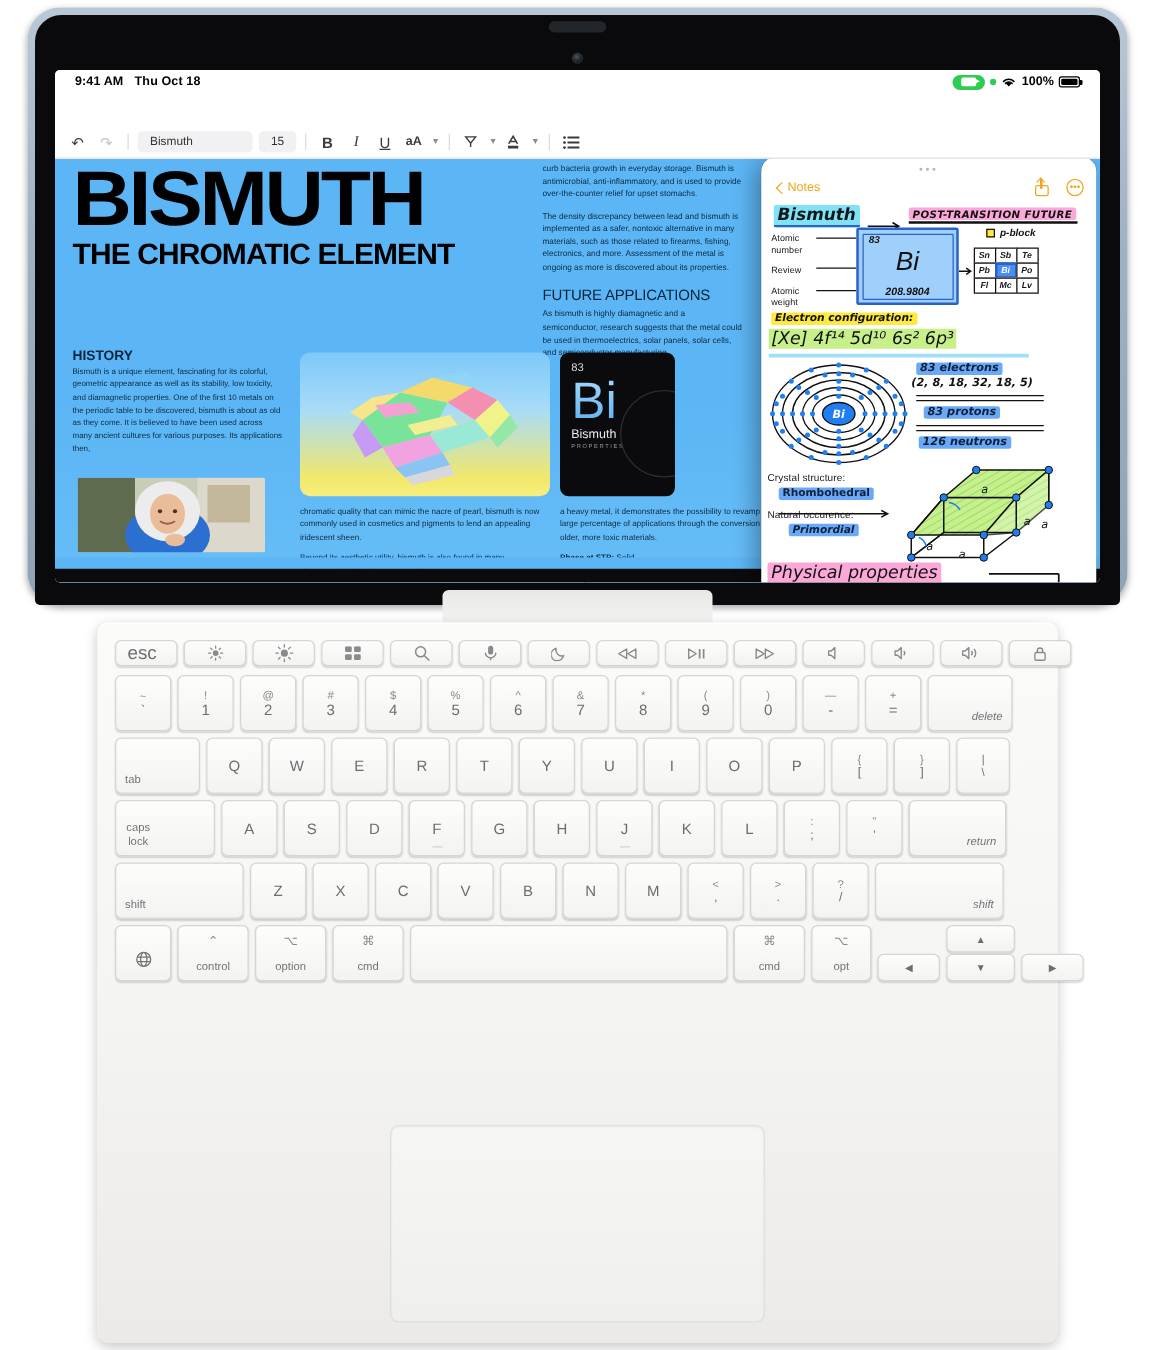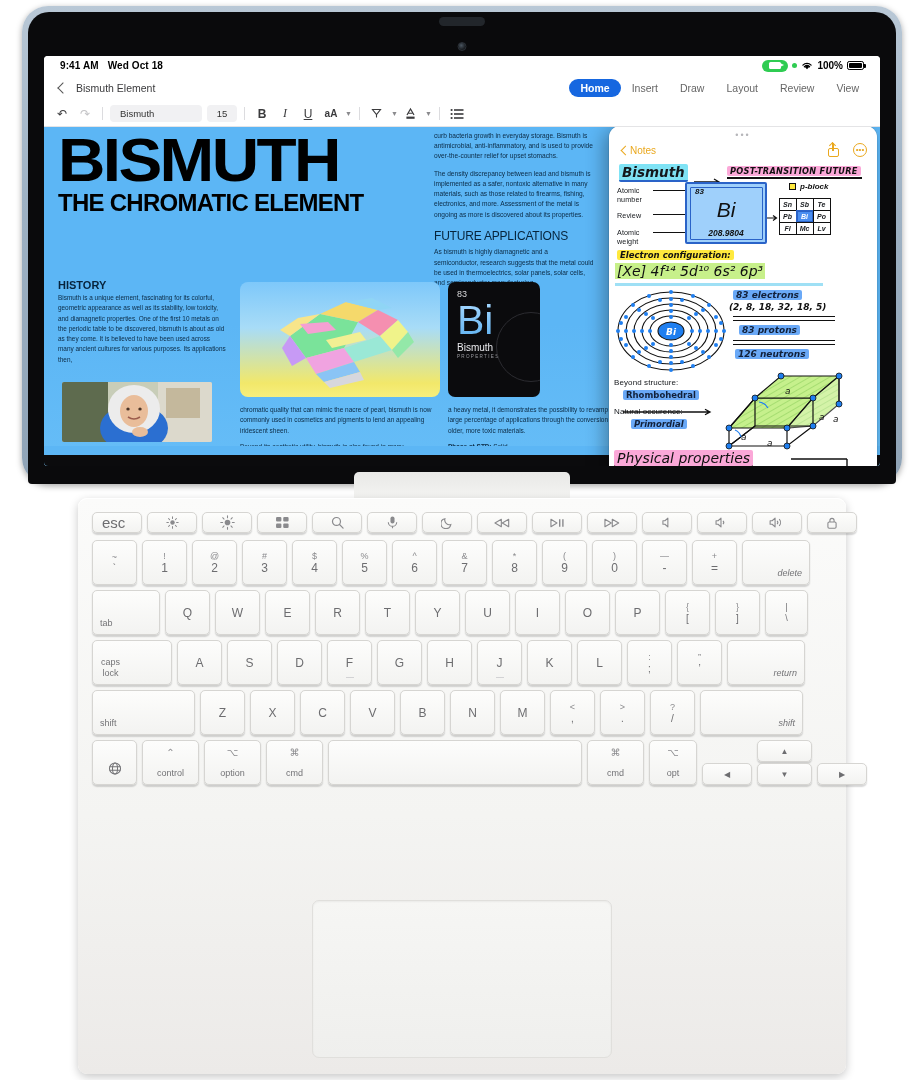--- a/index.html
+++ b/index.html
@@ -198,51 +198,39 @@
   <div id="ipad">
     <div id="ipad-inner">
       <div id="ipad-top-notch"></div>
       <div id="cam"></div>
 
       <div id="screen">
 
         <div class="statusbar">
           <div class="sb-left">
             <span>9:41 AM</span>
-            <span>Wed Oct 18</span>
+            <span>Thu Oct 18</span>
           </div>
           <div class="sb-right">
             <span class="cam-pill">
                 <i class="gl"></i>
               </span>
             <span class="dot-green"></span>
             <svg width="12" height="9" viewBox="0 0 12 9">
               <path d="M6 8.2 L3.9 5.9 a3 3 0 0 1 4.2 0 Z" fill="#000"></path>
               <path d="M1.9 4.1 a5.9 5.9 0 0 1 8.2 0" stroke="#000" stroke-width="1.3" fill="none" stroke-linecap="round"></path>
               <path d="M3.4 5.7 a3.8 3.8 0 0 1 5.2 0" stroke="#000" stroke-width="1.3" fill="none" stroke-linecap="round"></path>
             </svg>
             <span>100%</span>
             <span class="battery">
                 <i></i>
               </span>
           </div>
         </div>
 
-        <div class="docbar">
-          <div class="back-chev"></div>
-          <div class="doctitle">Bismuth Element</div>
-          <div class="ribbon">
-            <div class="ribtab active">Home</div>
-            <div class="ribtab">Insert</div>
-            <div class="ribtab">Draw</div>
-            <div class="ribtab">Layout</div>
-            <div class="ribtab">Review</div>
-            <div class="ribtab">View</div>
-          </div>
-        </div>
 
         <div class="fmtbar">
           <div class="fb-ico">↶</div>
           <div class="fb-ico dim">↷</div>
           <div class="fb-sep"></div>
           <div class="fontbox">Bismuth</div>
           <div class="sizebox">15</div>
           <div class="fb-sep"></div>
           <div class="fb-ico fb-b">B</div>
           <div class="fb-ico fb-i">I</div>
@@ -514,21 +502,21 @@
               <div class="nb" style="left:124px;top:158px;width:102px;height:1.4px;background:#111;"></div>
               <div class="nb hand" style="left:130px;top:163px;font-size:9px;font-weight:bold;font-style:italic;">
                 <span class="hl-blue">83 protons</span>
               </div>
               <div class="nb" style="left:124px;top:178px;width:102px;height:1.4px;background:#111;"></div>
               <div class="nb" style="left:124px;top:182px;width:102px;height:1.4px;background:#111;"></div>
               <div class="nb hand" style="left:126px;top:187px;font-size:9px;font-weight:bold;font-style:italic;">
                 <span class="hl-blue">126 neutrons</span>
               </div>
 
-              <div class="nb lab" style="left:5px;top:216px;font-size:8px;">Beyond structure:</div>
+              <div class="nb lab" style="left:5px;top:216px;font-size:8px;">Crystal structure:</div>
               <div class="nb hand" style="left:14px;top:228px;font-size:8.5px;font-weight:bold;">
                 <span class="hl-blue">Rhombohedral</span>
               </div>
               <div class="nb lab" style="left:5px;top:245px;font-size:8px;">Natural occurence:</div>
               <div class="nb hand" style="left:22px;top:257px;font-size:8.5px;font-weight:bold;font-style:italic;">
                 <span class="hl-blue">Primordial</span>
               </div>
               <div class="nb" style="left:14px;top:240px;width:92px;">
                 <svg width="92" height="8" viewBox="0 0 92 8">
                     <path d="M0 4 H86 M82 1.3 L87 4 L82 6.7" stroke="#111" stroke-width="1.3" fill="none"></path>

